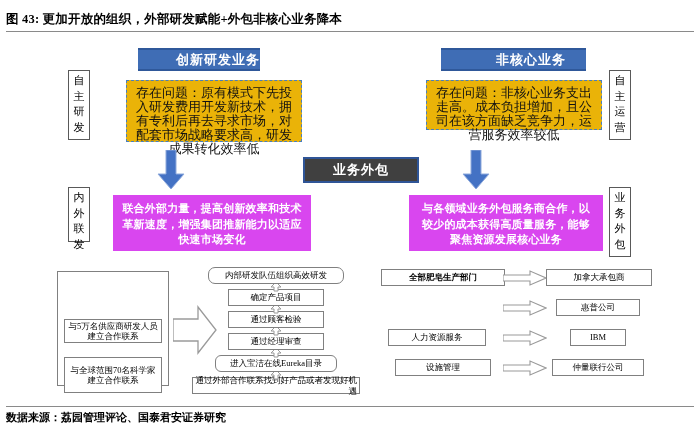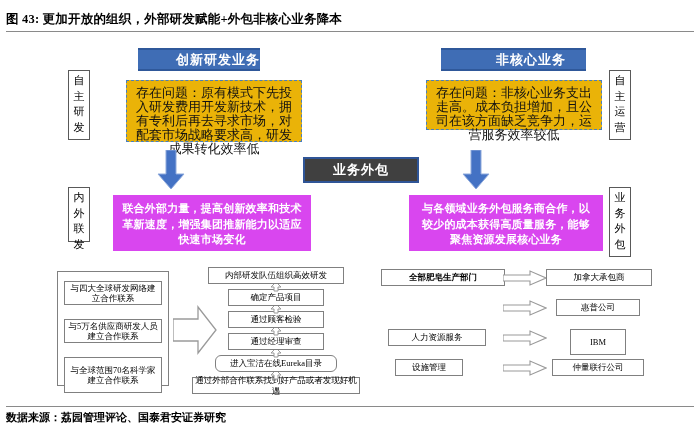--- a/index.html
+++ b/index.html
@@ -118,38 +118,38 @@
     display:flex;align-items:center;justify-content:center;
     padding:1px 2px;
   }
   #lb1{left:64px;top:274px;width:98px;height:24px;}
   #lb2{left:64px;top:312px;width:98px;height:24px;}
   #lb3{left:64px;top:350px;width:98px;height:36px;}
 
   .block-arrow-right{position:absolute;}
 
   
-  #fb0{left:192px;top:370px;width:168px;height:17px;}
+  #fb0{left:192px;top:370px;width:168px;height:17px;text-align:right;}
   #fb1{left:215px;top:348px;width:122px;height:17px;border-radius:6px;}
   #fb2{left:228px;top:326px;width:96px;height:17px;}
   #fb3{left:228px;top:304px;width:96px;height:17px;}
   #fb4{left:228px;top:282px;width:96px;height:17px;}
-  #fb5{left:208px;top:260px;width:136px;height:17px;}
+  #fb5{left:208px;top:260px;width:136px;height:17px;border-radius:7px;}
 
   .up-arrow{position:absolute;width:12px;height:10px;}
 
   
   #rb-dept0{left:381px;top:262px;width:124px;height:17px;font-weight:bold;}
   #rb-dept1{left:381px;top:292px;width:112px;height:17px;}
   #rb-dept2{left:388px;top:322px;width:98px;height:17px;}
-  #rb-dept3{left:395px;top:352px;width:68px;height:17px;}
+  #rb-dept3{left:395px;top:352px;width:96px;height:17px;}
 
   #rb-vend0{left:546px;top:262px;width:106px;height:17px;}
   #rb-vend1{left:556px;top:292px;width:84px;height:17px;}
-  #rb-vend2{left:570px;top:322px;width:56px;height:26px;}
+  #rb-vend2{left:570px;top:322px;width:56px;height:17px;}
   #rb-vend3{left:552px;top:352px;width:92px;height:17px;}
 
   .row-arrow{position:absolute;width:44px;height:16px;}
 </style>
 </head>
 <body>
 
 <div id="page">
 
   <div class="fig-title">图 43: 更加开放的组织，外部研发赋能+外包非核心业务降本</div>
@@ -195,21 +195,20 @@
   <div class="down-arrow" style="left:461px;top:143px;">
     <svg width="30" height="40" viewBox="0 0 30 40">
       <polygon points="10,0 20,0 20,24 28,24 15,39 2,24 10,24" fill="#4472c4" stroke="#8faadc" stroke-width="1"></polygon>
     </svg>
   </div>
 
   <div class="sol-box" id="sol-left">联合外部力量，提高创新效率和技术革新速度，增强集团推新能力以适应快速市场变化</div>
   <div class="sol-box" id="sol-right">与各领域业务外包服务商合作，以较少的成本获得高质量服务，能够聚焦资源发展核心业务</div>
 
   <div class="panel-outline" id="left-group"></div>
-  <div class="tbox" id="lb1">与四大全球研发网络建立合作联系</div>
   <div class="tbox" id="lb2">与5万名供应商研发人员建立合作联系</div>
   <div class="tbox" id="lb3">与全球范围70名科学家建立合作联系</div>
 
   <div class="block-arrow-right" style="left:173px;top:298px;">
     <svg width="44" height="50" viewBox="0 0 44 50">
       <polygon points="0,14 25,14 25,2 43,25 25,48 25,36 0,36" fill="#ffffff" stroke="#9a9a9a" stroke-width="1.3"></polygon>
     </svg>
   </div>
 
   <div class="tbox" id="fb0">通过外部合作联系找到好产品或者发现好机遇</div>

